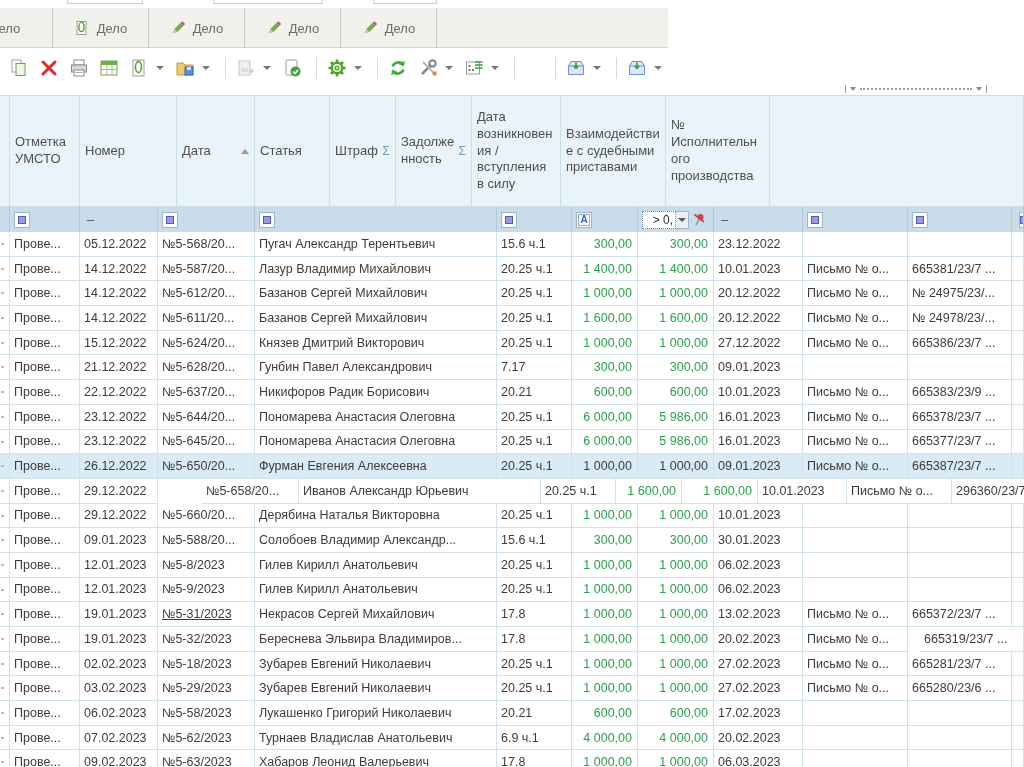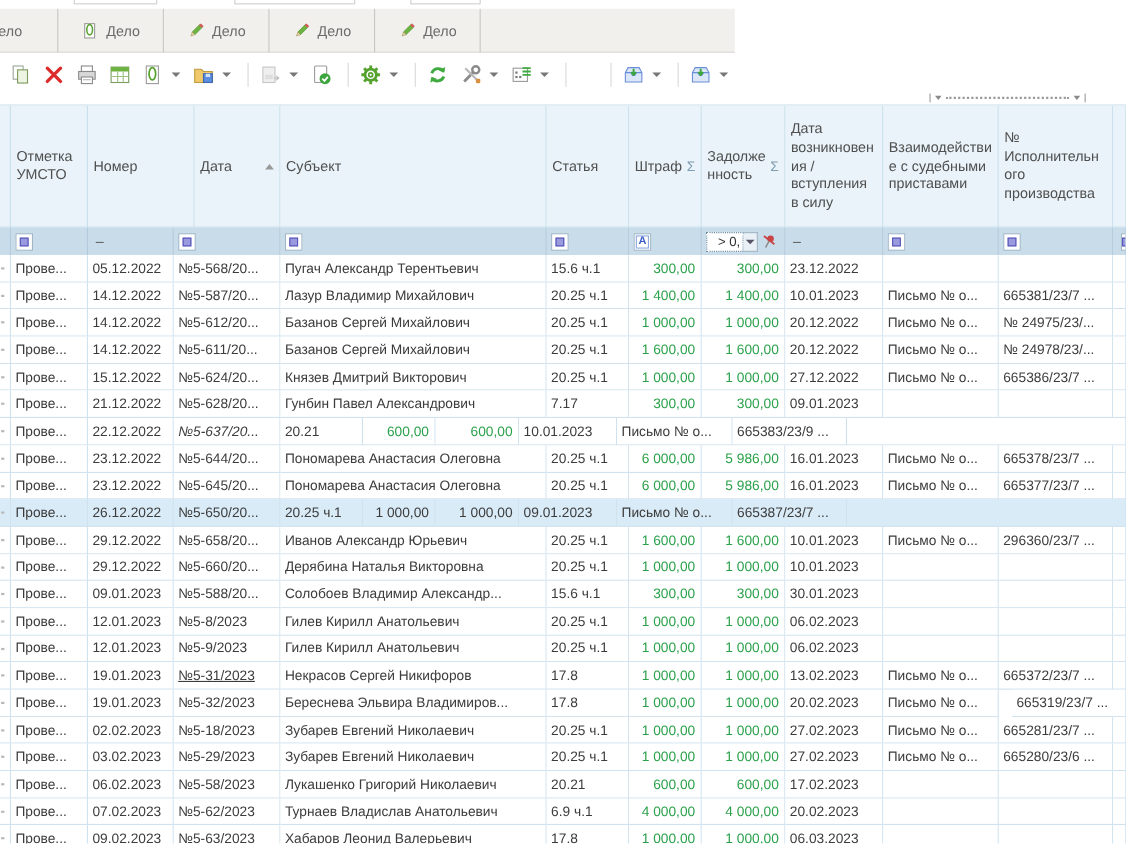--- a/index.html
+++ b/index.html
@@ -283,23 +283,20 @@
         <div class="hcell" style="width: 70px; flex: 0 0 70px;">
           <div class="hlabel">Отметка УМСТО</div>
         </div>
         <div class="hcell" style="width: 97px; flex: 0 0 97px;">
           <div class="hlabel">Номер</div>
         </div>
         <div class="hcell" style="width: 78px; flex: 0 0 78px;">
           <div class="hlabel">Дата</div>
           <div class="sort-up"></div>
         </div>
-        <div class="hcell" style="width: 242px; flex: 0 0 242px;">
-          <div class="hlabel">Субъект</div>
-        </div>
         <div class="hcell" style="width: 75px; flex: 0 0 75px;">
           <div class="hlabel">Статья</div>
         </div>
         <div class="hcell" style="width: 66px; flex: 0 0 66px;">
           <div class="hlabel">Штраф</div>
           <div class="sigma">Σ</div>
         </div>
         <div class="hcell" style="width: 76px; flex: 0 0 76px;">
           <div class="hlabel">Задолженность</div>
           <div class="sigma">Σ</div>
@@ -457,21 +454,22 @@
           <div class="dcell num amount" style="width: 76px; flex: 0 0 76px;">300,00</div>
           <div class="dcell" style="width: 89px; flex: 0 0 89px;">09.01.2023</div>
           <div class="dcell" style="width: 105px; flex: 0 0 105px;"></div>
           <div class="dcell" style="width: 104px; flex: 0 0 104px;"></div>
           <div class="dcell sliver"></div>
         </div>
         <div class="drow">
           <div class="dcell ind"></div>
           <div class="dcell" style="width: 70px; flex: 0 0 70px;">Прове...</div>
           <div class="dcell" style="width: 78px; flex: 0 0 78px;">22.12.2022</div>
-          <div class="dcell" style="width: 97px; flex: 0 0 97px; font-style: italic;">№5-637/20...</div>
+          <div class="dcell" style="width: 97px; flex: 0 0 97px;">№5-637/20...</div>
+          <div class="dcell" style="width: 242px; flex: 0 0 242px;">Никифоров Радик Борисович</div>
           <div class="dcell" style="width: 75px; flex: 0 0 75px;">20.21</div>
           <div class="dcell num amount" style="width: 66px; flex: 0 0 66px;">600,00</div>
           <div class="dcell num amount" style="width: 76px; flex: 0 0 76px;">600,00</div>
           <div class="dcell" style="width: 89px; flex: 0 0 89px;">10.01.2023</div>
           <div class="dcell" style="width: 105px; flex: 0 0 105px;">Письмо № о...</div>
           <div class="dcell" style="width: 104px; flex: 0 0 104px;">665383/23/9 ...</div>
           <div class="dcell sliver"></div>
         </div>
         <div class="drow">
           <div class="dcell ind"></div>
@@ -499,33 +497,34 @@
           <div class="dcell" style="width: 89px; flex: 0 0 89px;">16.01.2023</div>
           <div class="dcell" style="width: 105px; flex: 0 0 105px;">Письмо № о...</div>
           <div class="dcell" style="width: 104px; flex: 0 0 104px;">665377/23/7 ...</div>
           <div class="dcell sliver"></div>
         </div>
         <div class="drow sel">
           <div class="dcell ind"></div>
           <div class="dcell" style="width: 70px; flex: 0 0 70px;">Прове...</div>
           <div class="dcell" style="width: 78px; flex: 0 0 78px;">26.12.2022</div>
           <div class="dcell" style="width: 97px; flex: 0 0 97px;">№5-650/20...</div>
+          <div class="dcell" style="width: 242px; flex: 0 0 242px;">Фурман Евгения Алексеевна</div>
           <div class="dcell" style="width: 75px; flex: 0 0 75px;">20.25 ч.1</div>
           <div class="dcell num amount" style="width: 66px; flex: 0 0 66px;">1 000,00</div>
           <div class="dcell num amount" style="width: 76px; flex: 0 0 76px;">1 000,00</div>
           <div class="dcell" style="width: 89px; flex: 0 0 89px;">09.01.2023</div>
           <div class="dcell" style="width: 105px; flex: 0 0 105px;">Письмо № о...</div>
           <div class="dcell" style="width: 104px; flex: 0 0 104px;">665387/23/7 ...</div>
           <div class="dcell sliver"></div>
         </div>
         <div class="drow">
           <div class="dcell ind"></div>
           <div class="dcell" style="width: 70px; flex: 0 0 70px;">Прове...</div>
           <div class="dcell" style="width: 78px; flex: 0 0 78px;">29.12.2022</div>
-          <div class="dcell" style="width: 97px; flex: 0 0 97px;">№5-658/20...</div>
+          <div class="dcell" style="width: 97px; flex: 0 0 97px; margin-left: 44px;">№5-658/20...</div>
           <div class="dcell" style="width: 242px; flex: 0 0 242px;">Иванов Александр Юрьевич</div>
           <div class="dcell" style="width: 75px; flex: 0 0 75px;">20.25 ч.1</div>
           <div class="dcell num amount" style="width: 66px; flex: 0 0 66px;">1 600,00</div>
           <div class="dcell num amount" style="width: 76px; flex: 0 0 76px;">1 600,00</div>
           <div class="dcell" style="width: 89px; flex: 0 0 89px;">10.01.2023</div>
           <div class="dcell" style="width: 105px; flex: 0 0 105px;">Письмо № о...</div>
           <div class="dcell" style="width: 104px; flex: 0 0 104px;">296360/23/7 ...</div>
           <div class="dcell sliver"></div>
         </div>
         <div class="drow">
@@ -582,21 +581,21 @@
           <div class="dcell" style="width: 89px; flex: 0 0 89px;">06.02.2023</div>
           <div class="dcell" style="width: 105px; flex: 0 0 105px;"></div>
           <div class="dcell" style="width: 104px; flex: 0 0 104px;"></div>
           <div class="dcell sliver"></div>
         </div>
         <div class="drow">
           <div class="dcell ind"></div>
           <div class="dcell" style="width: 70px; flex: 0 0 70px;">Прове...</div>
           <div class="dcell" style="width: 78px; flex: 0 0 78px;">19.01.2023</div>
           <div class="dcell" style="width: 97px; flex: 0 0 97px; text-decoration: underline;">№5-31/2023</div>
-          <div class="dcell" style="width: 242px; flex: 0 0 242px;">Некрасов Сергей Никифоров</div>
+          <div class="dcell" style="width: 242px; flex: 0 0 242px;">Некрасов Сергей Михайлович</div>
           <div class="dcell" style="width: 75px; flex: 0 0 75px;">17.8</div>
           <div class="dcell num amount" style="width: 66px; flex: 0 0 66px;">1 000,00</div>
           <div class="dcell num amount" style="width: 76px; flex: 0 0 76px;">1 000,00</div>
           <div class="dcell" style="width: 89px; flex: 0 0 89px;">13.02.2023</div>
           <div class="dcell" style="width: 105px; flex: 0 0 105px;">Письмо № о...</div>
           <div class="dcell" style="width: 104px; flex: 0 0 104px;">665372/23/7 ...</div>
           <div class="dcell sliver"></div>
         </div>
         <div class="drow">
           <div class="dcell ind"></div>

